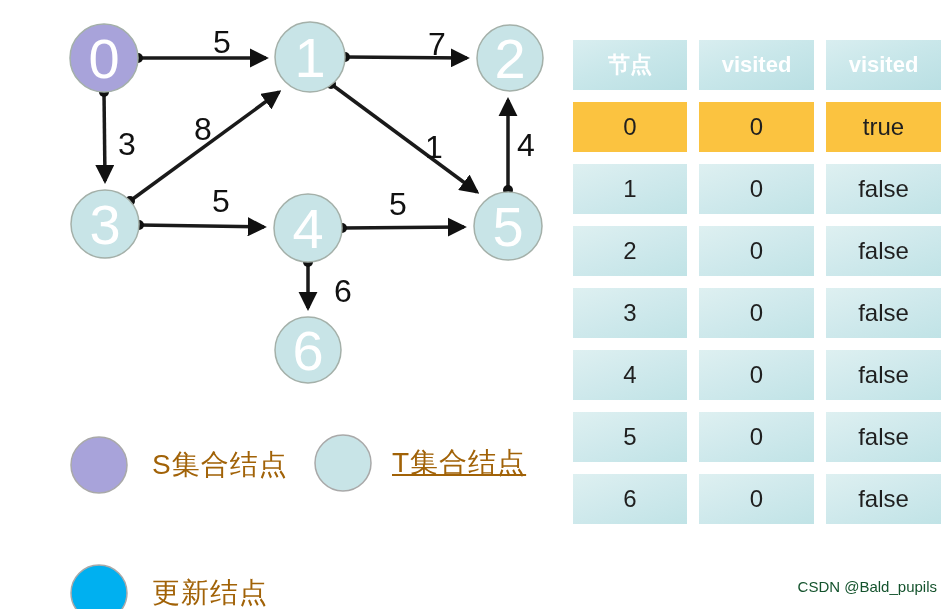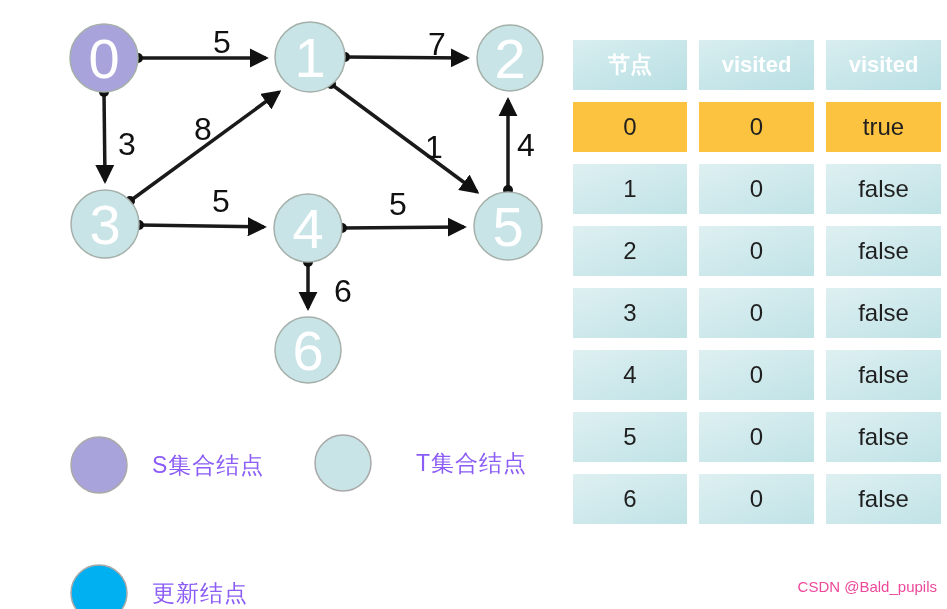--- a/index.html
+++ b/index.html
@@ -41,26 +41,26 @@
   .td {
     display:flex; align-items:center; justify-content:center;
     background:linear-gradient(160deg,#def0f1 0%,#cfe9ec 50%,#c0e3e6 100%);
     color:#1f1f1f; font-size:24px;
   }
   .td.hl { background:#fbc340; }
 
   
   .legend-item { position:absolute; display:flex; align-items:center; }
   .legend-item svg { display:block; }
-  .legend-label { font-size:23px; color:#8b5cf6; margin-left:24px; letter-spacing:1px; }
+  .legend-label { font-size:28px; color:#a16207; margin-left:24px; letter-spacing:1px; }
 
   
   #watermark {
     position:absolute; right:10px; top:578px;
-    font-size:15px; color:#ec4899;
+    font-size:15px; color:#14532d;
   }
 </style>
 </head>
 <body>
 
 <div id="stage">
 
   <svg id="graph-svg" width="570" height="420" viewBox="0 0 570 420">
     <defs>
       <marker id="arrow" viewBox="0 0 10 10" refX="8.5" refY="5" markerWidth="5.5" markerHeight="5.5" orient="auto-start-reverse">
@@ -183,21 +183,21 @@
     <svg width="58" height="58">
       <circle cx="29" cy="29" r="28" stroke="#a9a9a9" stroke-width="1.5" fill="#a8a3da"></circle>
     </svg>
     <span class="legend-label">S集合结点</span>
   </div>
 
   <div class="legend-item" style="left:314px; top:434px;">
     <svg width="58" height="58">
       <circle cx="29" cy="29" r="28" stroke="#a9a9a9" stroke-width="1.5" fill="#c8e4e7"></circle>
     </svg>
-    <span class="legend-label" style="margin-left:44px;">T集合结点</span>
+    <span class="legend-label" style="margin-left:20px;text-decoration:underline;">T集合结点</span>
   </div>
 
   <div class="legend-item" style="left:70px; top:564px;">
     <svg width="58" height="58">
       <circle cx="29" cy="29" r="28" stroke="#a9a9a9" stroke-width="1.5" fill="#00b0f0"></circle>
     </svg>
     <span class="legend-label">更新结点</span>
   </div>
 
   <div id="watermark">CSDN @Bald_pupils</div>

